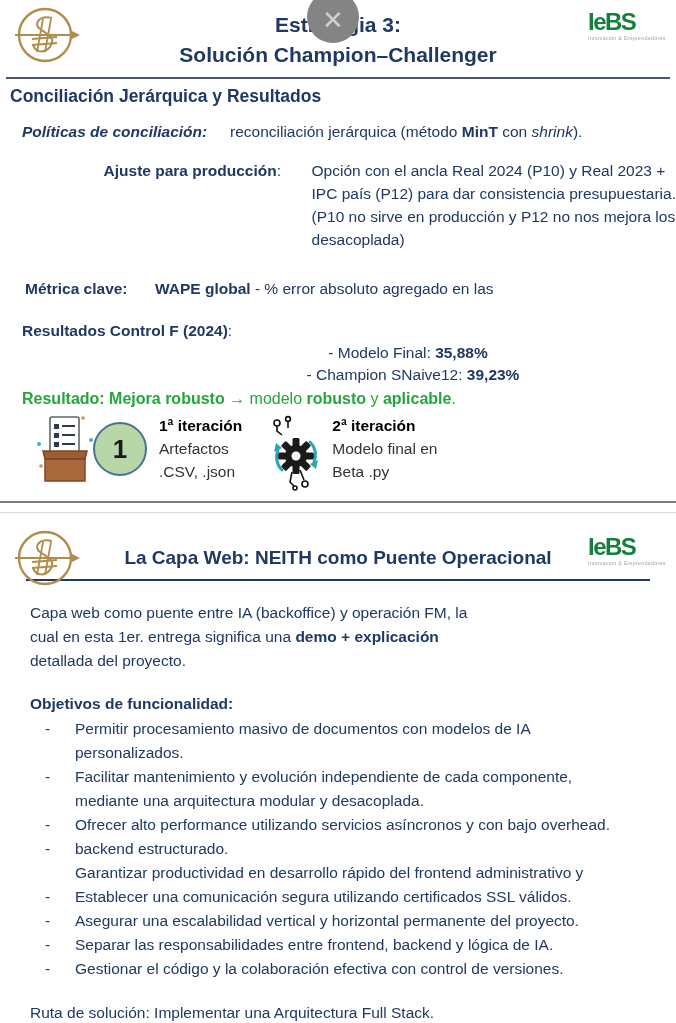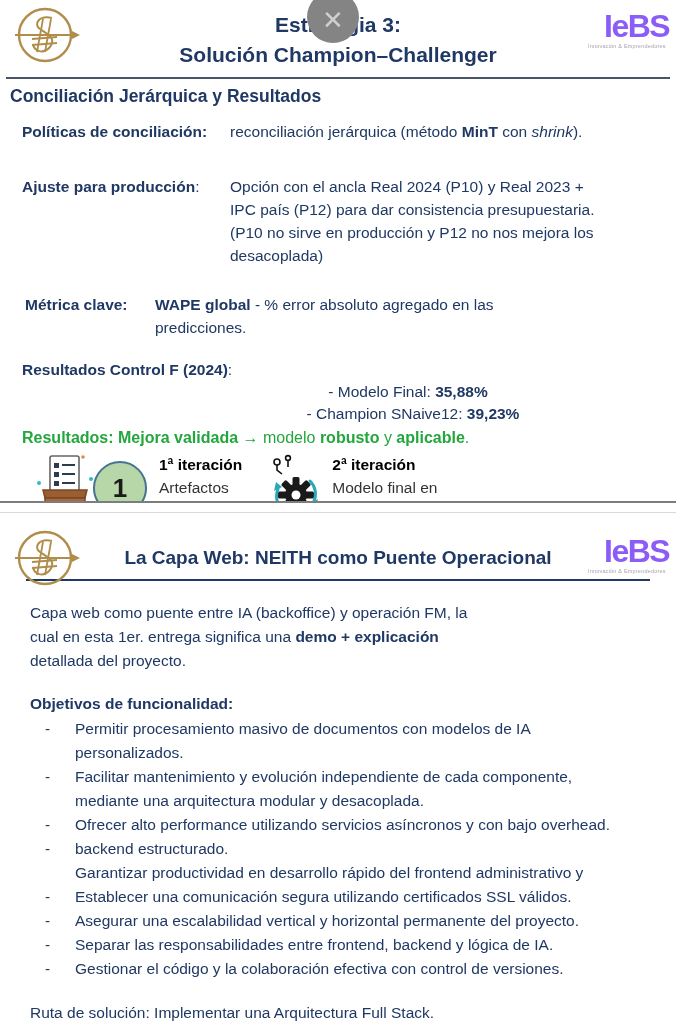--- a/index.html
+++ b/index.html
@@ -13,39 +13,39 @@
   .slide-gap{height:9px;background:#fff;}
   #slide2{height:509px;border-top:1px solid #d9d9d9;overflow:hidden;}
 
   
   .s-titles{text-align:center;font-weight:bold;color:#1f3864;}
   #slide1 .s-titles{padding-top:10px;font-size:21px;line-height:30px;}
   .logo-gold{position:absolute;left:12px;top:6px;}
   #slide2 .logo-gold{left:12px;top:12px;}
   .iebs{position:absolute;right:10px;top:10px;width:78px;text-align:left;line-height:1;}
   #slide2 .iebs{top:22px;}
-  .iebs .word{font-weight:bold;font-size:32px;letter-spacing:-1.5px;color:#8b5cf6;font-family:"Liberation Sans",sans-serif;margin-left:16px;}
+  .iebs .word{font-weight:bold;font-size:24px;letter-spacing:-1.5px;color:#15803d;font-family:"Liberation Sans",sans-serif;}
   .iebs .tag{display:block;font-size:5.5px;color:#a9a2ae;margin-top:2px;letter-spacing:.2px;white-space:nowrap;overflow:hidden;}
   .close-btn{
     position:absolute;left:307px;top:-9px;width:52px;height:52px;border-radius:50%;
     background:#848484;display:flex;align-items:center;justify-content:center;
     z-index:6;cursor:pointer;
   }
   .close-btn span{color:#cfcfcf;font-size:26px;line-height:1;transform:translateY(3px);}
   .rule1{border:none;border-top:2px solid #4a5565;margin:7px 6px 0 6px;}
   .rule2{border:none;border-top:2px solid #1f3864;margin:10px 26px 0 26px;}
   .section-h{font-size:17.5px;font-weight:bold;margin:7px 0 0 10px;}
 
   
   .row{display:flex;margin-left:22px;font-size:15.5px;line-height:23px;}
   .row .lbl{font-weight:bold;flex:none;}
   .ln{white-space:nowrap;}
   #row-politicas{margin-top:13px;}
-  #row-politicas .lbl{width:208px;}
-  #row-ajuste{margin-top:32px;}
+  #row-politicas .lbl{width:208px;font-style:italic;}
+  #row-ajuste{margin-top:16px;justify-content:flex-end;}
   #row-ajuste .lbl{width:208px;font-weight:normal;}
   #row-ajuste .lbl b{font-weight:bold;}
   #row-metrica{margin-top:26px;margin-left:25px;}
   #row-metrica .lbl{width:130px;}
   .res-head{margin:20px 0 0 22px;font-size:15.5px;line-height:22px;}
   .res-head b{font-weight:bold;}
   .res-item{font-size:15.5px;line-height:22px;white-space:nowrap;text-align:center;}
   #res-item-1{margin-left:140px;}
   #res-item-2{margin-left:150px;}
   .green-line{margin:2px 0 0 22px;font-size:16px;line-height:22px;color:#23a63c;white-space:nowrap;}
@@ -123,29 +123,28 @@
       <div class="ln">IPC país (P12) para dar consistencia presupuestaria.</div>
       <div class="ln">(P10 no sirve en producción y P12 no nos mejora los</div>
       <div class="ln">desacoplada)</div>
     </span>
   </div>
 
   <div class="row" id="row-metrica">
     <span class="lbl">Métrica clave:</span>
     <span>
       <div class="ln"><b>WAPE global</b><span> - % error absoluto agregado en las</span></div>
-      <div class="ln">predicciones.</div>
     </span>
   </div>
 
   <div class="res-head"><b>Resultados Control F (2024)</b><span>:</span></div>
   <div class="res-item" id="res-item-1"><span>- Modelo Final: </span><b>35,88%</b></div>
   <div class="res-item" id="res-item-2"><span>- Champion SNaive12: </span><b>39,23%</b></div>
 
-  <div class="green-line"><b>Resultados: Mejora validada </b><span>→ modelo </span><b>robusto</b><span> y </span><b>aplicable</b><span>.</span></div>
+  <div class="green-line"><b>Resultado: Mejora robusto </b><span>→ modelo </span><b>robusto</b><span> y </span><b>aplicable</b><span>.</span></div>
 
   <div class="iters">
     <span>
       <svg width="64" height="70" viewBox="0 0 64 70">
         <circle cx="6" cy="30" r="2" fill="#36b6c8"></circle>
         <circle cx="58" cy="26" r="2" fill="#36b6c8"></circle>
         <circle cx="50" cy="4" r="1.8" fill="#e08a4a"></circle>
         <circle cx="8" cy="52" r="1.8" fill="#e08a4a"></circle>
         <rect x="17" y="3" width="29" height="38" rx="2" fill="#ffffff" stroke="#666" stroke-width="1.6"></rect>
         <rect x="21" y="10" width="5" height="5" fill="#2e3b4e"></rect>

